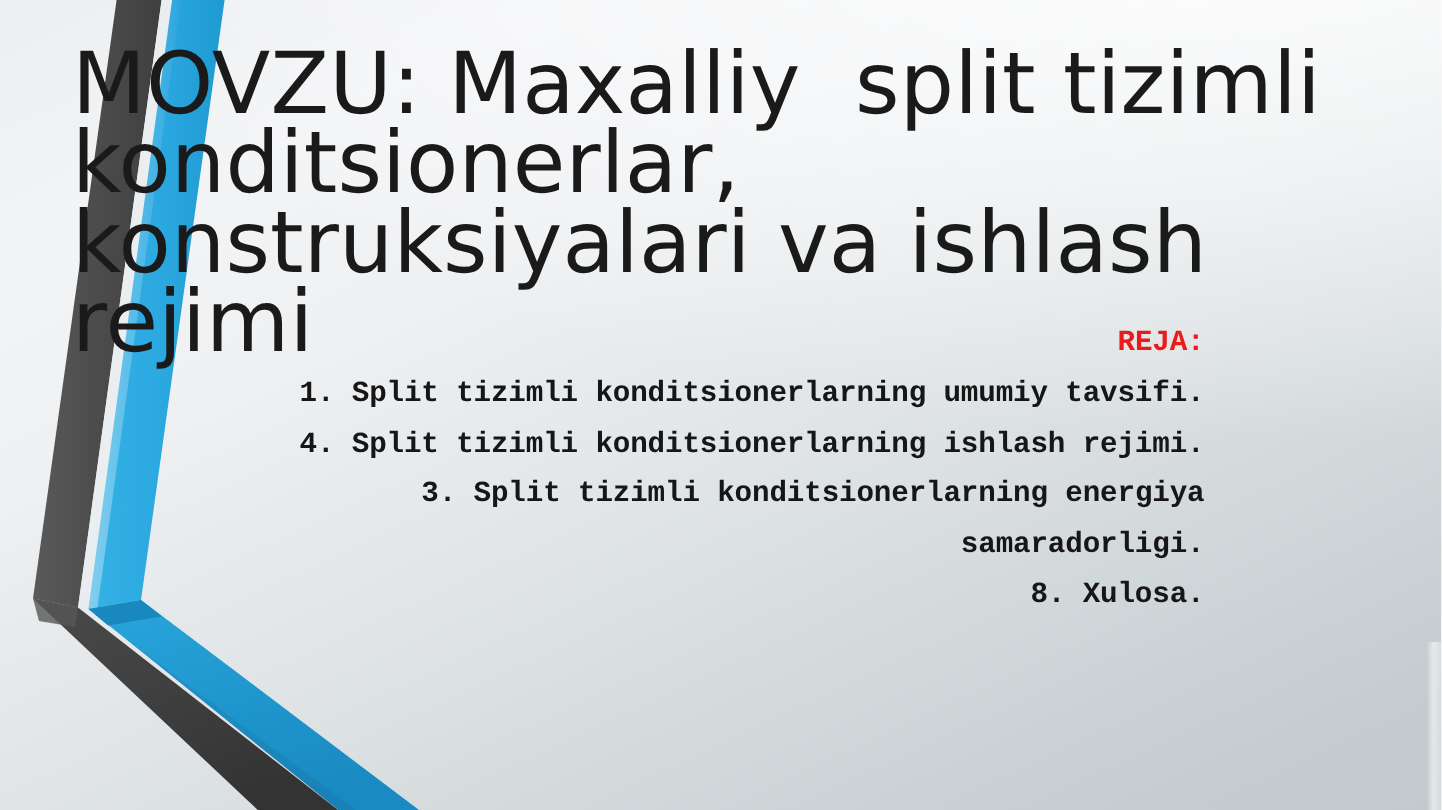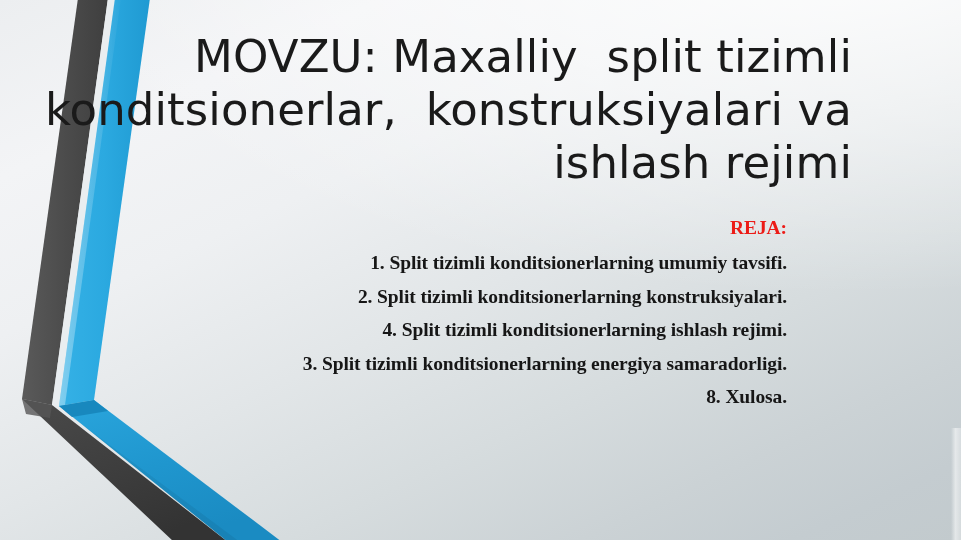--- a/index.html
+++ b/index.html
@@ -58,37 +58,38 @@
     height: 540px;
     pointer-events: none;
   }
 
   
   #title {
     position: absolute;
     left: 0px;
     top: 30px;
     width: 852px;
-    text-align: right;
+    text-align: left;
     font-family: "DejaVu Sans", sans-serif;
     font-weight: 400;
-    font-size: 45px;
+    font-size: 57px;
     line-height: 53px;
     color: #1a1a1a;
     letter-spacing: 0.1px;
     white-space: pre-wrap;
+    padding-left: 48px;
   }
 
   #body-block {
     position: absolute;
-    right: 174px;
+    right: 158px;
     top: 213px;
     width: 614px;
     text-align: right;
-    font-family: Liberation Serif, serif;
+    font-family: Liberation Mono, monospace;
     font-weight: 700;
     font-size: 19.5px;
     line-height: 33.5px;
     color: #161616;
     letter-spacing: -0.1px;
   }
   #body-block .reja {
     display: block;
     font-size: 19.5px;
     font-weight: 700;
@@ -154,19 +155,18 @@
     <polygon points="94,400 108,411 72,417 59,406" fill="#1787bd" opacity="0.95"></polygon>
 
     <polygon points="59,406 72,417 240,542 228,542" fill="#000000" opacity="0.06"></polygon>
   </svg>
 
   <div id="title">MOVZU: Maxalliy  split tizimli konditsionerlar,  konstruksiyalari va ishlash rejimi</div>
 
   <div id="body-block">
     <span class="reja">REJA:</span>
     <span class="plan-line">1. Split tizimli konditsionerlarning umumiy tavsifi.</span>
-    <span class="plan-line">2. Split tizimli konditsionerlarning konstruksiyalari.</span>
     <span class="plan-line">4. Split tizimli konditsionerlarning ishlash rejimi.</span>
     <span class="plan-line">3. Split tizimli konditsionerlarning energiya samaradorligi.</span>
     <span class="plan-line">8. Xulosa.</span>
   </div>
 
 </div>
 
 </body></html>

